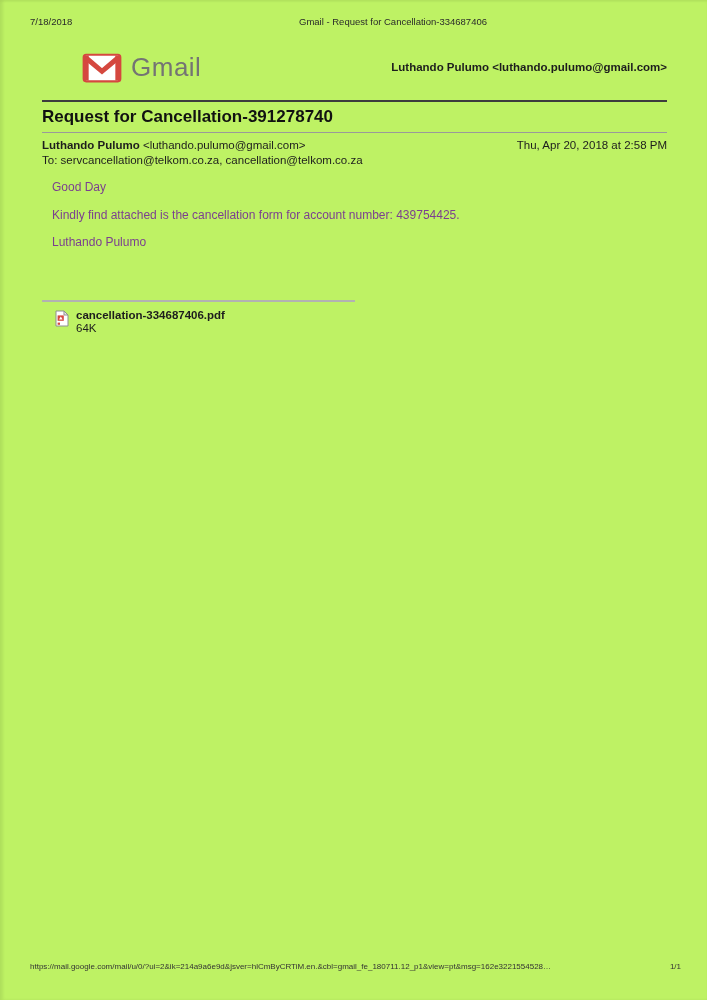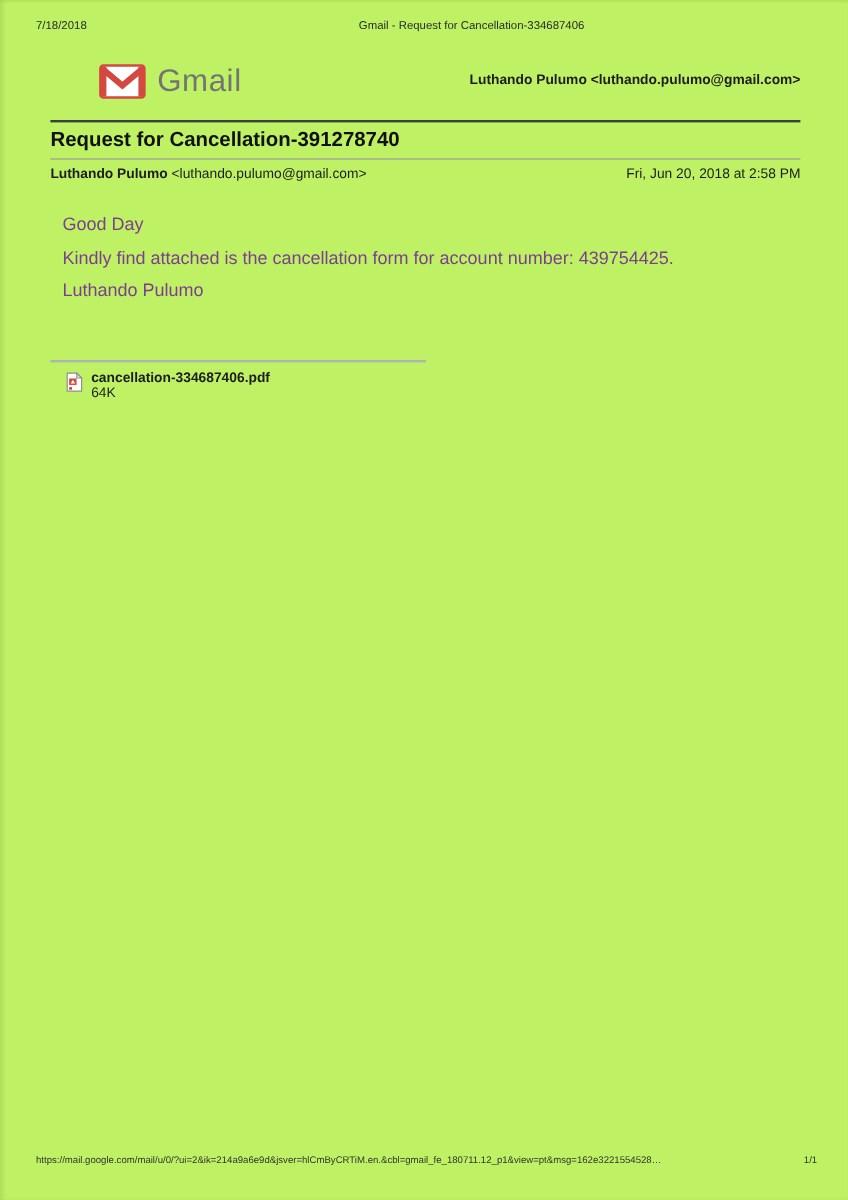--- a/index.html
+++ b/index.html
@@ -32,21 +32,21 @@
   .rule-top{top:100px;height:2px;background:#3d3d3d;}
   .rule-sub{top:132px;height:1px;background:#9a9a9a;}
   .rule-attach{position:absolute;left:42px;top:300px;width:313px;height:2px;background:#b2b2b2;}
   
   .subject{position:absolute;left:42px;top:107px;font-size:17px;font-weight:bold;color:#111;}
   .from-row{position:absolute;left:42px;top:139px;font-size:11.5px;color:#1d1d1d;}
   .from-name{font-weight:bold;}
   .msg-date{position:absolute;right:40px;top:139px;font-size:11.5px;color:#1d1d1d;}
   .to-line{position:absolute;left:42px;top:154px;font-size:11.5px;color:#1d1d1d;}
   
-  .email-body{position:absolute;left:52px;top:181px;font-size:15px;color:var(--body-purple);}
+  .email-body{position:absolute;left:52px;top:181px;font-size:12px;color:var(--body-purple);}
   .email-body p{margin:0 0 14.5px 0;line-height:13px;}
   
   .attachment{position:absolute;left:55px;top:309px;display:flex;align-items:flex-start;gap:7px;}
   .pdf-icon{width:14px;height:17px;display:block;margin-top:1px;}
   .attach-name{font-size:11.5px;font-weight:bold;color:#1d1d1d;line-height:13px;}
   .attach-size{font-size:11.5px;color:#1d1d1d;line-height:13px;}
   
   .footer-url{position:absolute;left:30px;top:962px;font-size:8px;color:#333;white-space:nowrap;}
   .footer-page{position:absolute;right:26px;top:962px;font-size:8px;color:#333;}
 </style>
@@ -70,21 +70,22 @@
   <div class="account-owner">Luthando Pulumo &lt;luthando.pulumo@gmail.com&gt;</div>
 
   <div class="rule rule-top"></div>
   <div class="subject">Request for Cancellation-391278740</div>
   <div class="rule rule-sub"></div>
 
   <div class="from-row">
     <span class="from-name">Luthando Pulumo</span>
     <span>&lt;luthando.pulumo@gmail.com&gt;</span>
   </div>
-  <div class="msg-date">Fri, Jun 20, 2018 at 2:58 PM</div>
+  <div class="msg-date">Thu, Apr 20, 2018 at 2:58 PM</div>
+  <div class="to-line">To: servcancellation@telkom.co.za, cancellation@telkom.co.za</div>
 
   <div class="email-body">
     <p>Good Day</p>
     <p>Kindly find attached is the cancellation form for account number: 439754425.</p>
     <p>Luthando Pulumo</p>
   </div>
 
   <div class="rule-attach"></div>
   <div class="attachment">
     <svg class="pdf-icon" viewBox="0 0 14 17" aria-hidden="true">

